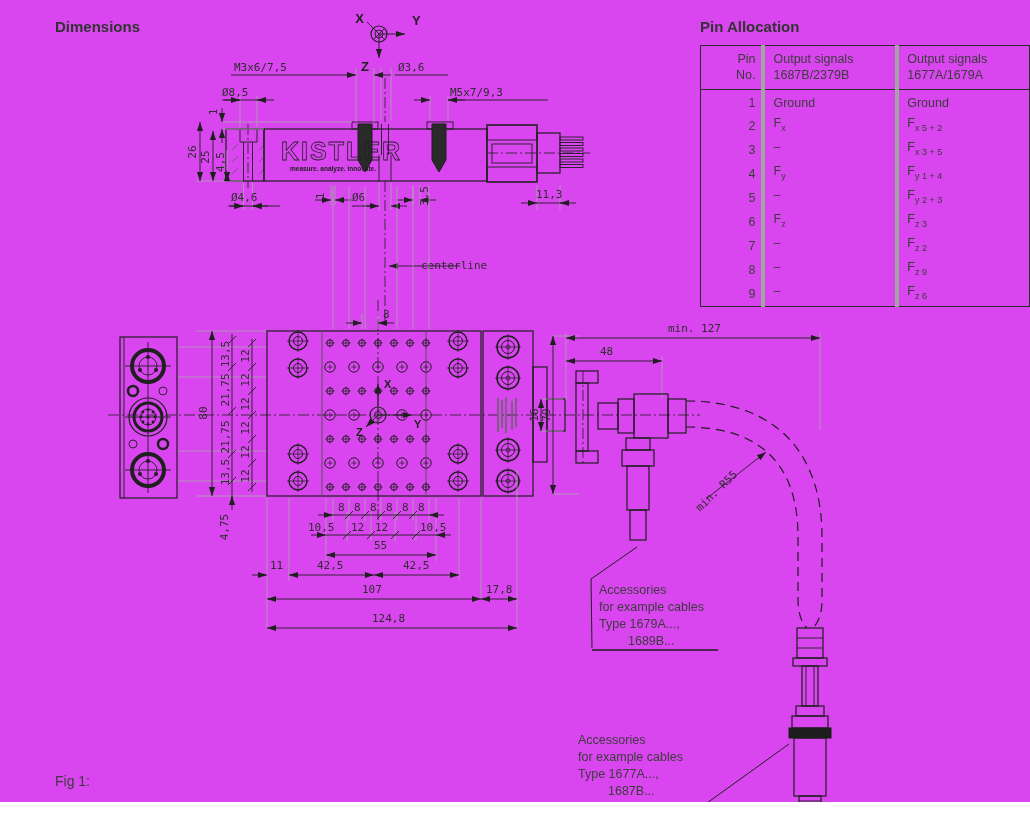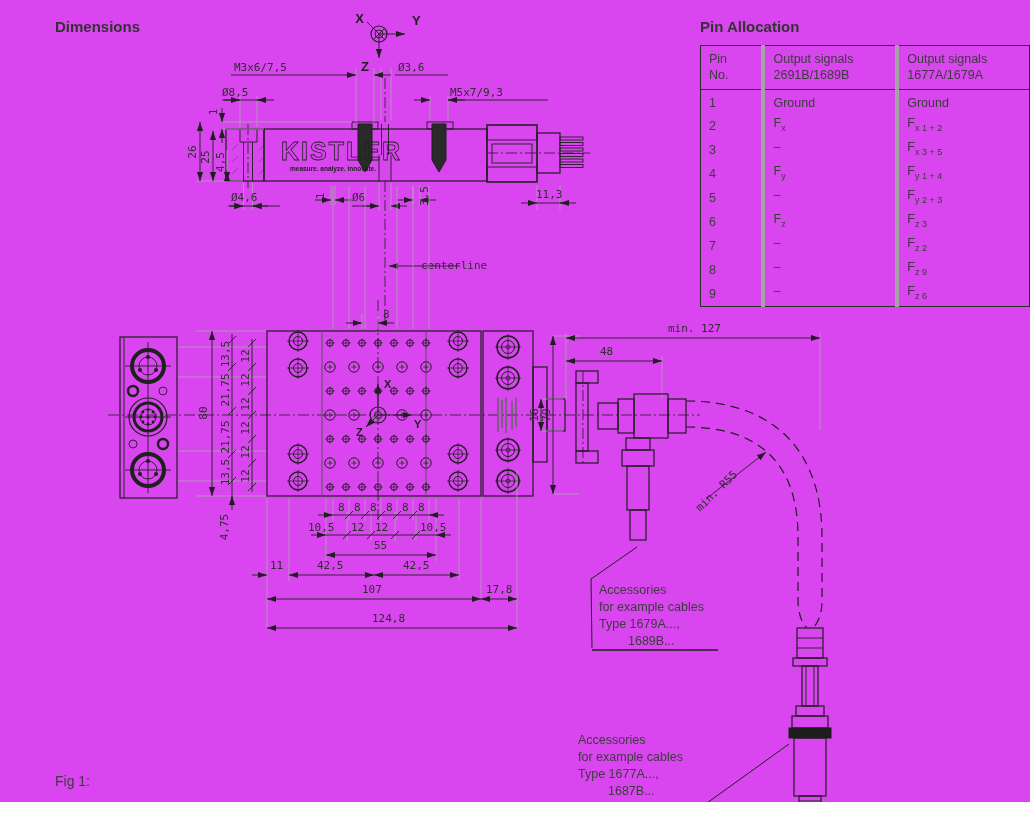--- a/index.html
+++ b/index.html
@@ -1,21 +1,21 @@
 <!DOCTYPE html>
 <html><head>
 <meta charset="utf-8">
 <style>
   html,body{margin:0;padding:0;background:#fff;}
   .page{position:relative;width:1030px;height:802px;background:#d946ef;font-family:"Liberation Sans",sans-serif;overflow:hidden;text-decoration:underline;}
   .h{position:absolute;font-size:15px;font-weight:bold;color:#333;}
   .caption{position:absolute;font-size:14px;color:#3c3c3c;line-height:16px;}
   table.pins{position:absolute;left:700px;top:45px;border-collapse:collapse;font-size:12.5px;color:#3c3c3c;}
   table.pins th,table.pins td{border-left:4px solid #a3a3a3;padding:1px 6px 1px 8px;text-align:left;font-weight:normal;vertical-align:top;}
-  table.pins th:first-child,table.pins td:first-child{border-left:none;}
+  table.pins th:first-child,table.pins td:first-child{border-left:none;text-align:right;}
   table.pins{border:1px solid #2b2b2b;}
   table.pins thead th{border-bottom:1px solid #2b2b2b;padding-top:5px;padding-bottom:6px;line-height:16px;}
   table.pins td{line-height:17.5px;}
   table.pins td:nth-child(1){width:48px;}
   table.pins td:nth-child(2),table.pins th:nth-child(2){width:118px;}
   table.pins td:nth-child(3),table.pins th:nth-child(3){width:118px;}
   table.pins tbody td:first-child{padding-top:4px;}
   table.pins tbody tr:first-child td{padding-top:5px;}
   sub{font-size:9px;}
   svg text.dim{font-family:"DejaVu Sans Mono",monospace;font-size:11px;fill:#2e2e2e;}
@@ -39,38 +39,38 @@
 
   <table class="pins">
     <thead>
       <tr>
         <th>
             <div>Pin</div>
             <div>No.</div>
           </th>
         <th>
             <div>Output signals</div>
-            <div>2691B/1689B</div>
+            <div>1687B/2379B</div>
           </th>
         <th>
             <div>Output signals</div>
             <div>1677A/1679A</div>
           </th>
       </tr>
     </thead>
     <tbody>
         <tr>
           <td>1</td>
           <td>Ground</td>
           <td>Ground</td>
         </tr>
         <tr>
           <td>2</td>
           <td>F<sub>x</sub></td>
-          <td>F<sub>x 1 + 2</sub></td>
+          <td>F<sub>x 5 + 2</sub></td>
         </tr>
         <tr>
           <td>3</td>
           <td>–</td>
           <td>F<sub>x 3 + 5</sub></td>
         </tr>
         <tr>
           <td>4</td>
           <td>F<sub>y</sub></td>
           <td>F<sub>y 1 + 4</sub></td>

